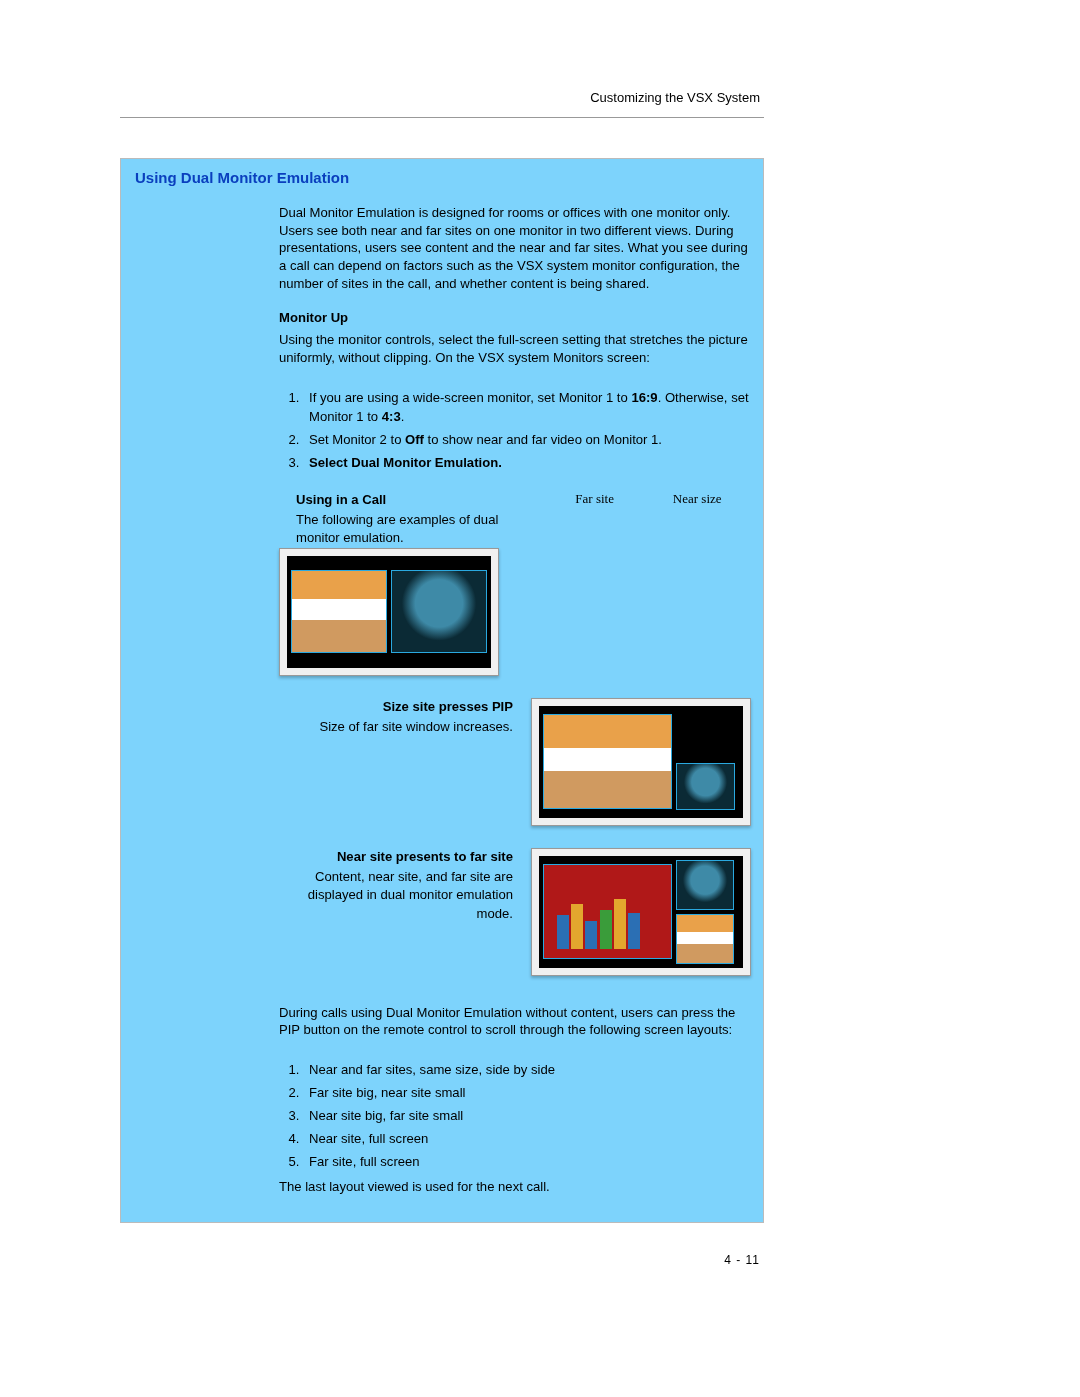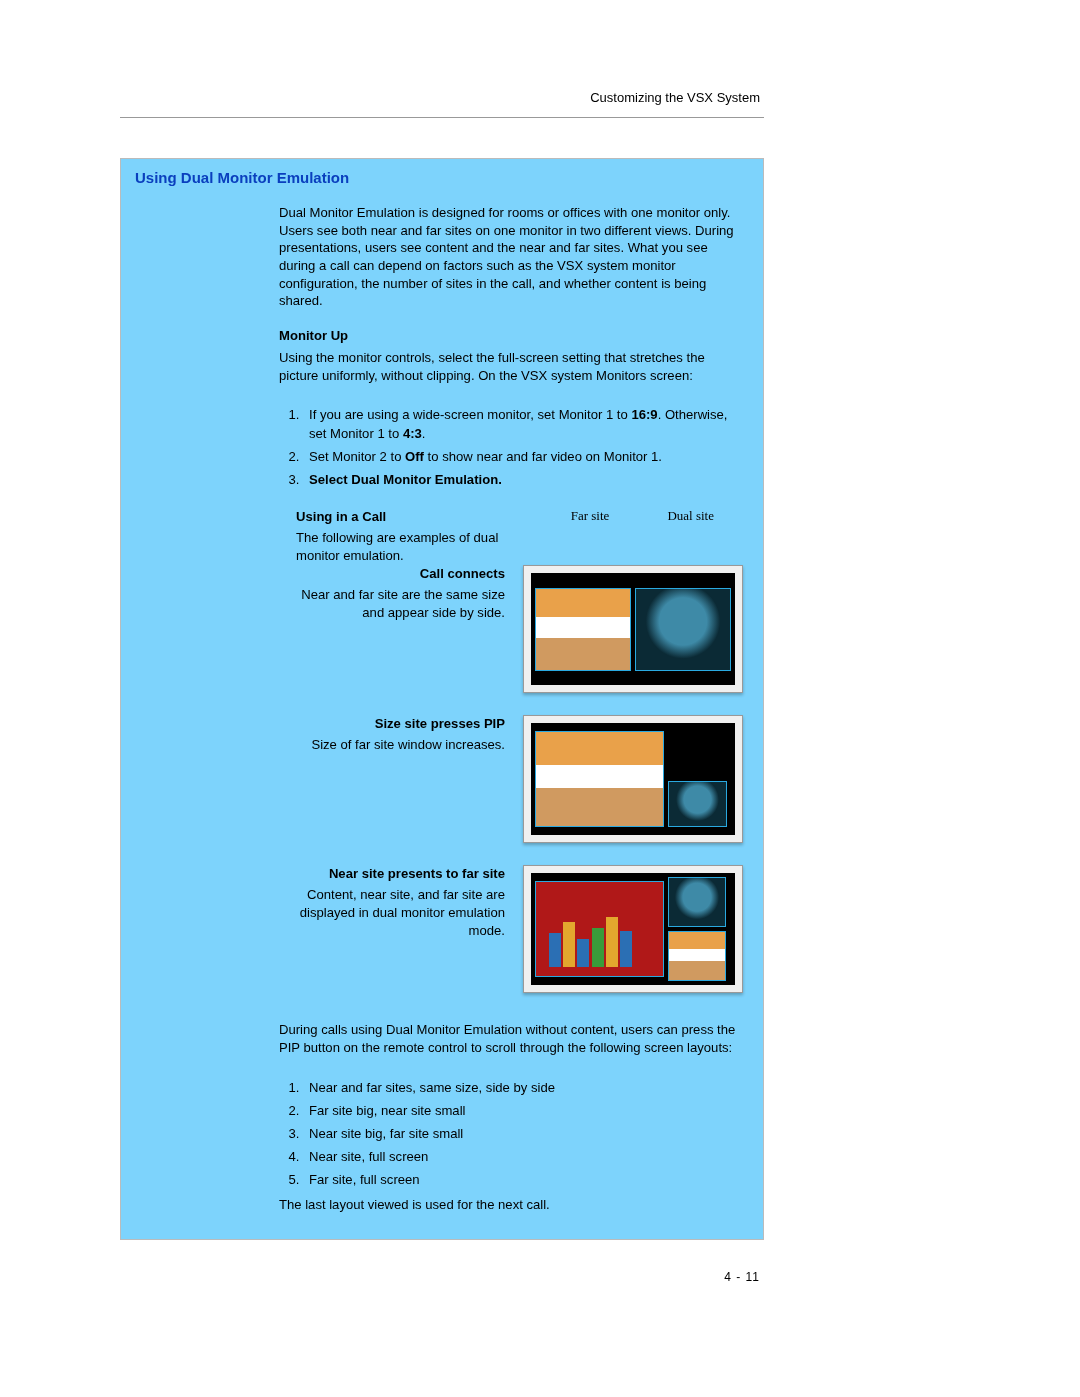--- a/index.html
+++ b/index.html
@@ -36,21 +36,21 @@
     box-sizing: border-box;
   }
   .panel-title {
     color: #0a3fbe;
     font-weight: bold;
     font-size: 15px;
     padding: 10px 14px 6px 14px;
     font-family: Arial, Helvetica, sans-serif;
   }
   .panel-body {
-    padding: 6px 20px 20px 20px;
+    padding: 6px 12px 20px 20px;
   }
   .para {
     margin: 6px 0 6px 138px;
     line-height: 1.35;
   }
   .sub {
     font-weight: bold;
     margin: 18px 0 4px 138px;
   }
   ol.sul {
@@ -176,30 +176,26 @@
       </ol>
 
       <div class="row" style="margin-top:18px;">
         <div class="intro-left" style="margin-left:17px;">
           <span class="h">Using in a Call</span>
           <span>The following are examples of dual monitor emulation.</span>
         </div>
         <div class="col-img">
           <div class="labels">
             <span>Far site</span>
-            <span>Dual site</span>
+            <span>Near size</span>
           </div>
         </div>
       </div>
 
       <div class="row">
-        <div class="col-text">
-          <span class="h">Call connects</span>
-          <span>Near and far site are the same size and appear side by side.</span>
-        </div>
         <div class="col-img">
           <div class="monitor">
             <div class="screen">
               <div class="tile conf" style="width:50%;height:80%;"></div>
               <div class="tile night" style="width:50%;height:80%;"></div>
             </div>
           </div>
         </div>
       </div>
 

